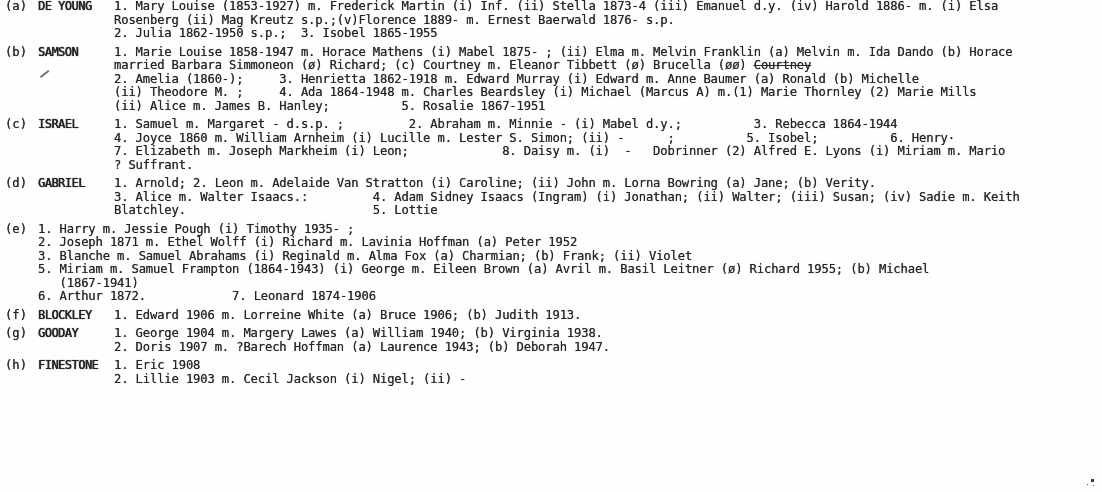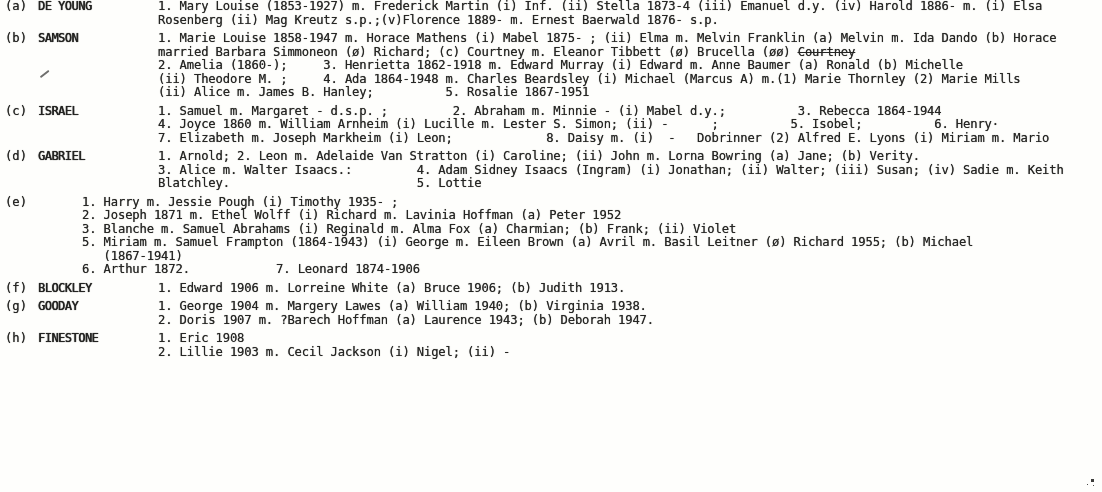--- a/index.html
+++ b/index.html
@@ -48,21 +48,21 @@
   }
   .cell-family {
     font-size: 11.8px;
     line-height: 13.5px;
     font-weight: normal;
     letter-spacing: -0.4px;
     color: #232321;
     text-shadow: 0 0 1px rgba(20,20,18,0.95), 0.5px 0 0 rgba(20,20,18,0.7);
     white-space: pre;
   }
-  .cell-lines { min-width: 0; margin-left: 44px; }
+  .cell-lines { min-width: 0; }
   .note-line {
     white-space: pre;
     font-size: 12.2px;
     line-height: 13.5px;
     letter-spacing: -0.15px;
     text-shadow: 0 0 0.7px rgba(25,25,23,0.75);
   }
   .strike { text-decoration: line-through; text-align: right; }
   .pencil-tick {
     position: absolute;
@@ -89,40 +89,42 @@
 
 <div class="paper">
 
   <div class="sections">
       <div class="section-row">
         <div class="cell-key">(a)</div>
         <div class="cell-family">DE YOUNG</div>
         <div class="cell-lines">
           <div class="note-line">1. Mary Louise (1853-1927) m. Frederick Martin (i) Inf. (ii) Stella 1873-4 (iii) Emanuel d.y. (iv) Harold 1886- m. (i) Elsa</div>
           <div class="note-line">Rosenberg (ii) Mag Kreutz s.p.;(v)Florence 1889- m. Ernest Baerwald 1876- s.p.</div>
+          <div class="note-line">2. Julia 1862-1950 s.p.;  3. Isobel 1865-1955</div>
         </div>
       </div>
       <div class="section-row">
         <div class="cell-key">(b)</div>
         <div class="cell-family">SAMSON</div>
         <div class="cell-lines">
           <div class="note-line">1. Marie Louise 1858-1947 m. Horace Mathens (i) Mabel 1875- ; (ii) Elma m. Melvin Franklin (a) Melvin m. Ida Dando (b) Horace</div>
           <div class="note-line"><span>married Barbara Simmoneon (ø) Richard; (c) Courtney m. Eleanor Tibbett (ø) Brucella (øø) </span><span class="strike">Courtney</span></div>
           <div class="note-line">2. Amelia (1860-);     3. Henrietta 1862-1918 m. Edward Murray (i) Edward m. Anne Baumer (a) Ronald (b) Michelle</div>
           <div class="note-line">(ii) Theodore M. ;     4. Ada 1864-1948 m. Charles Beardsley (i) Michael (Marcus A) m.(1) Marie Thornley (2) Marie Mills</div>
           <div class="note-line">(ii) Alice m. James B. Hanley;          5. Rosalie 1867-1951</div>
         </div>
       </div>
       <div class="section-row">
         <div class="cell-key">(c)</div>
         <div class="cell-family">ISRAEL</div>
         <div class="cell-lines">
           <div class="note-line">1. Samuel m. Margaret - d.s.p. ;         2. Abraham m. Minnie - (i) Mabel d.y.;          3. Rebecca 1864-1944</div>
           <div class="note-line">4. Joyce 1860 m. William Arnheim (i) Lucille m. Lester S. Simon; (ii) -      ;          5. Isobel;          6. Henry·</div>
           <div class="note-line">7. Elizabeth m. Joseph Markheim (i) Leon;             8. Daisy m. (i)  -   Dobrinner (2) Alfred E. Lyons (i) Miriam m. Mario</div>
+          <div class="note-line">? Suffrant.</div>
         </div>
       </div>
       <div class="section-row">
         <div class="cell-key">(d)</div>
         <div class="cell-family">GABRIEL</div>
         <div class="cell-lines">
           <div class="note-line">1. Arnold; 2. Leon m. Adelaide Van Stratton (i) Caroline; (ii) John m. Lorna Bowring (a) Jane; (b) Verity.</div>
           <div class="note-line">3. Alice m. Walter Isaacs.:         4. Adam Sidney Isaacs (Ingram) (i) Jonathan; (ii) Walter; (iii) Susan; (iv) Sadie m. Keith</div>
           <div class="note-line">Blatchley.                          5. Lottie</div>
         </div>

